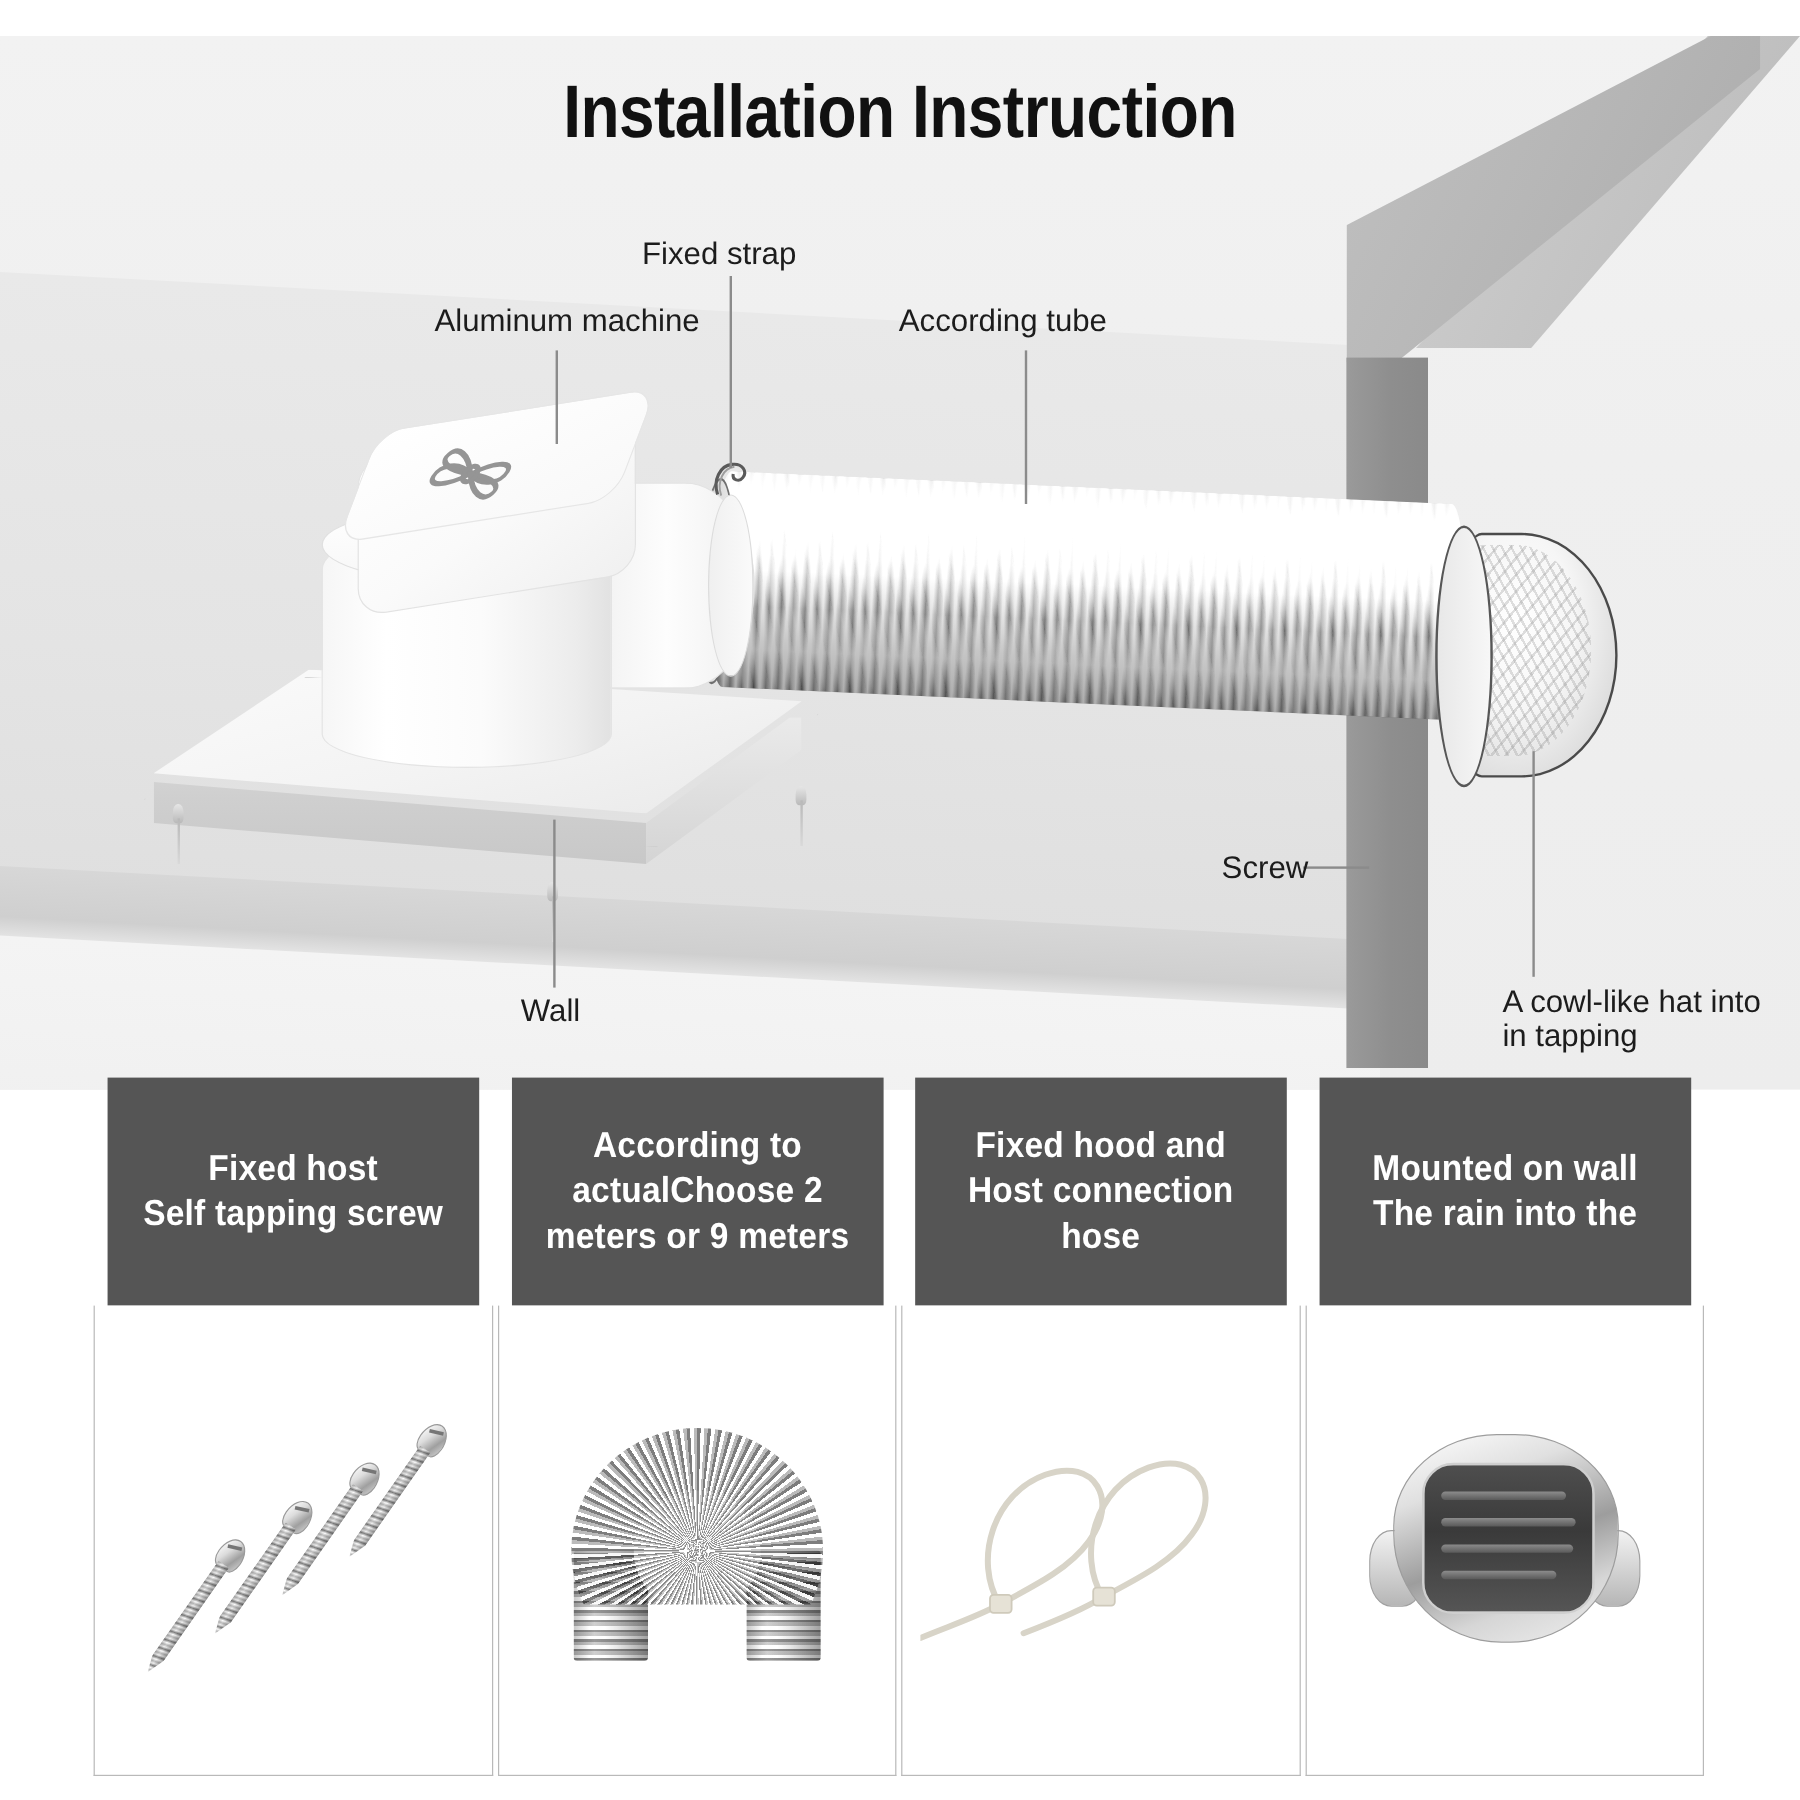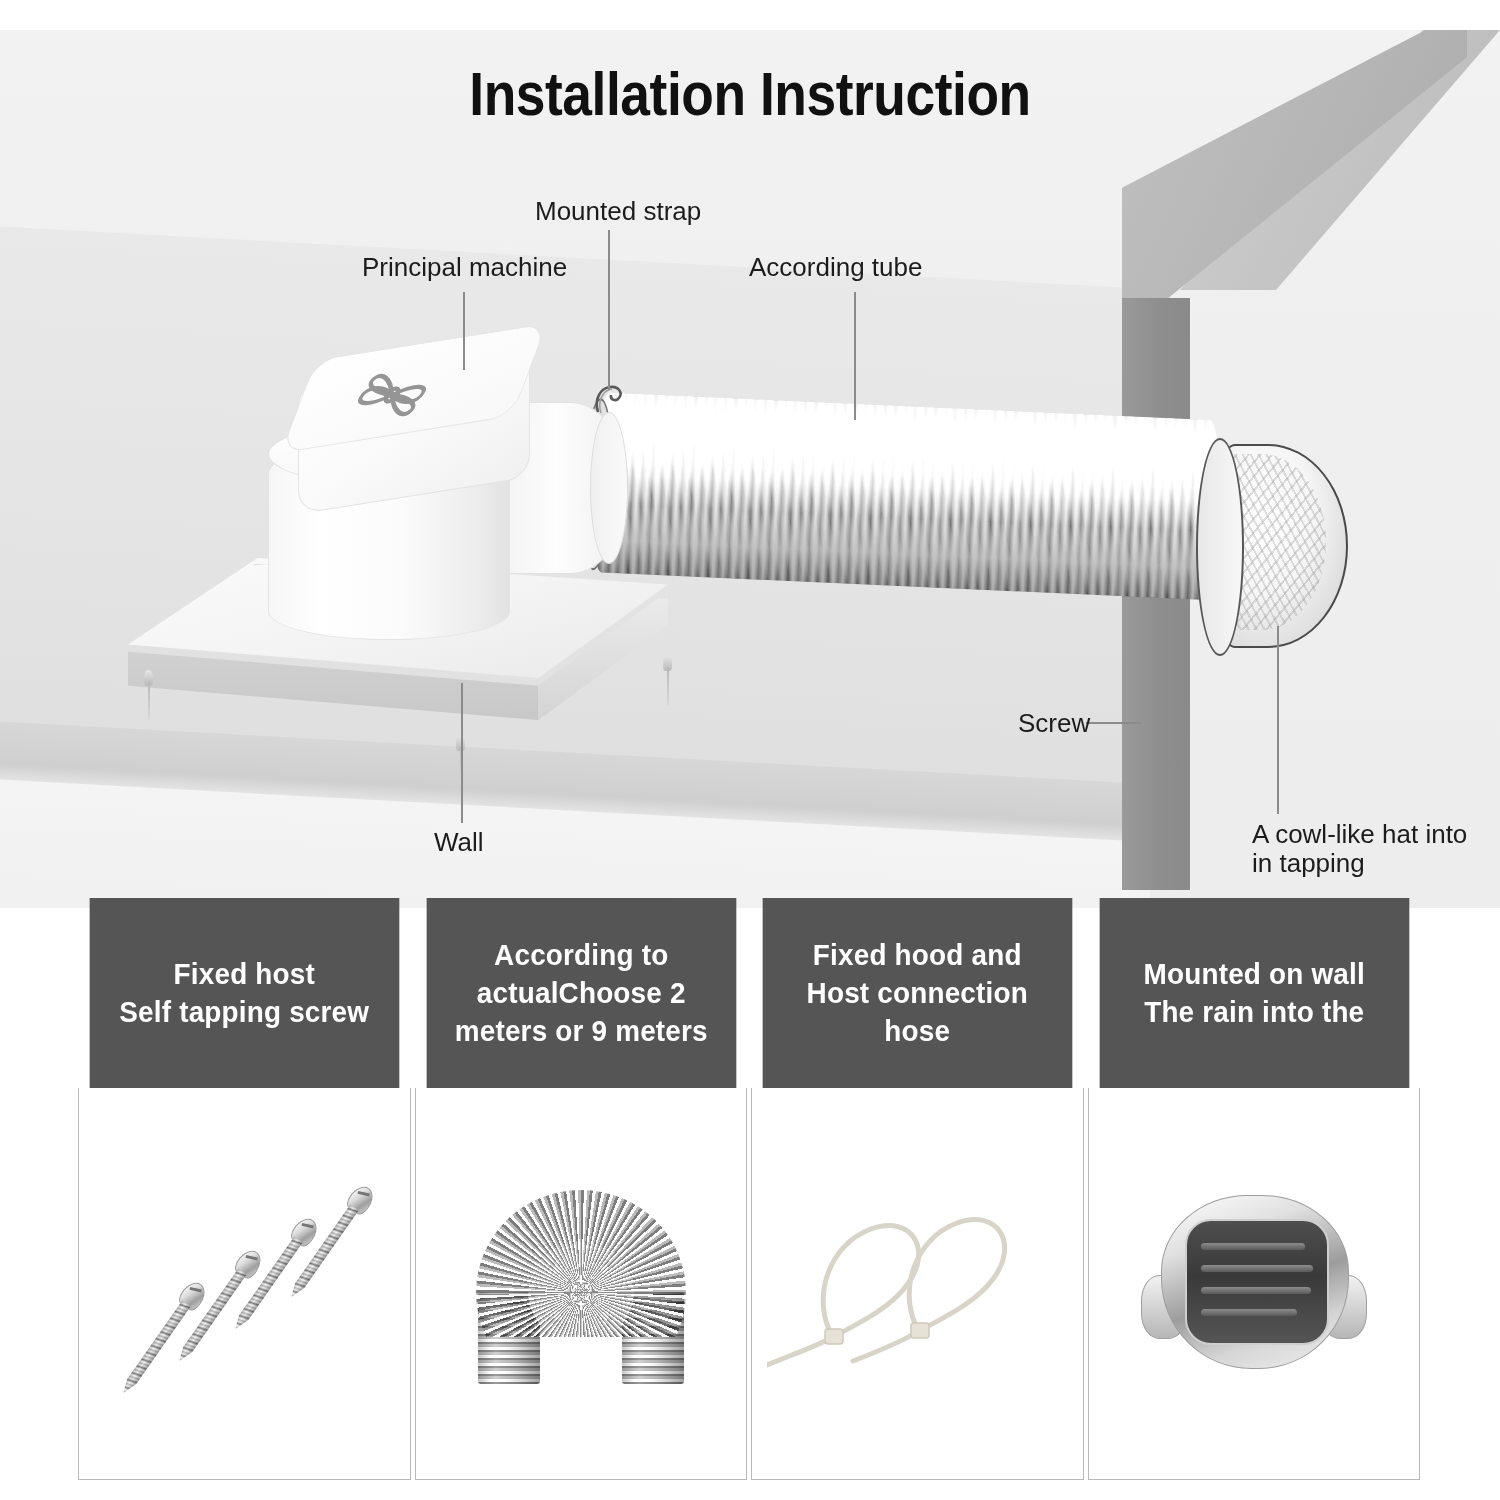--- a/index.html
+++ b/index.html
@@ -521,22 +521,22 @@
     <div class="cowl-collar"></div>
   </div>
 
   <div class="leader-v" style="left:463px; top:262px; height:78px;"></div>
   <div class="leader-v" style="left:608px; top:200px; height:160px;"></div>
   <div class="leader-v" style="left:854px; top:262px; height:128px;"></div>
   <div class="leader-h" style="left:1086px; top:692px; width:55px;"></div>
   <div class="leader-v" style="left:461px; top:653px; height:140px;"></div>
   <div class="leader-v" style="left:1277px; top:596px; height:188px;"></div>
 
-  <div class="label" style="left:362px; top:222px;">Principal machine</div>
-  <div class="label" style="left:535px; top:166px;">Mounted strap</div>
+  <div class="label" style="left:362px; top:222px;">Aluminum machine</div>
+  <div class="label" style="left:535px; top:166px;">Fixed strap</div>
   <div class="label" style="left:749px; top:222px;">According tube</div>
   <div class="label" style="left:1018px; top:678px;">Screw</div>
   <div class="label" style="left:434px; top:797px;">Wall</div>
   <div class="label" style="left:1252px; top:789px;">A cowl-like hat into</div>
   <div class="label" style="left:1252px; top:818px;">in tapping</div>
 </div>
 
 <div class="parts-table">
 
   <div class="th">

